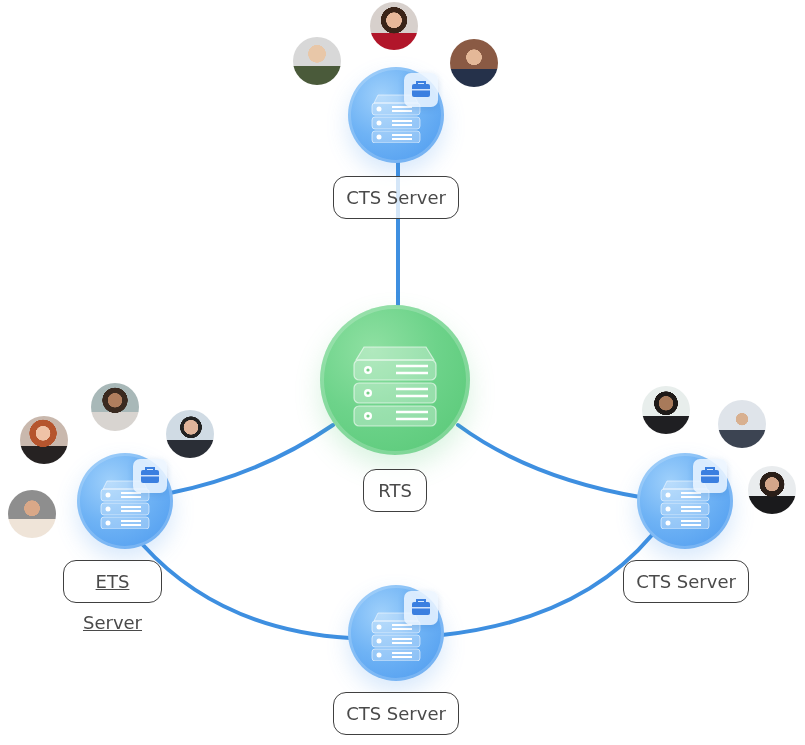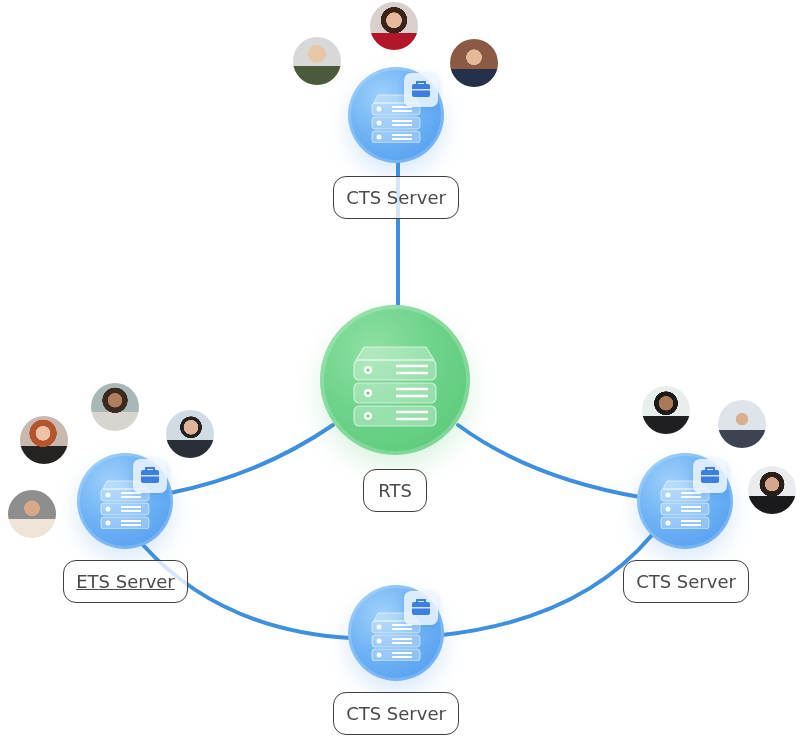--- a/index.html
+++ b/index.html
@@ -181,15 +181,15 @@
     <svg width="34" height="34" viewBox="0 0 34 34">
         <path d="M13 11 V9 h8 v2" fill="none" stroke="#3b7fe0" stroke-width="2"></path>
         <rect x="8" y="11" width="18" height="13" rx="2" fill="#3b7fe0"></rect>
         <rect x="8" y="16" width="18" height="1.5" fill="#cfe2fb"></rect>
       </svg>
   </div>
 </div>
 
 <div class="label" style="left:333px;top:176px;width:126px;">CTS Server</div>
 <div class="label" style="left:363px;top:469px;width:64px;text-align:center;">RTS</div>
-<div class="label" style="left:63px;top:560px;width:125px;text-decoration:underline;">ETS Server</div>
+<div class="label" style="left:63px;top:560px;width:99px;text-decoration:underline;">ETS Server</div>
 <div class="label" style="left:623px;top:560px;width:126px;">CTS Server</div>
 <div class="label" style="left:333px;top:692px;width:126px;">CTS Server</div>
 
 </body></html>

